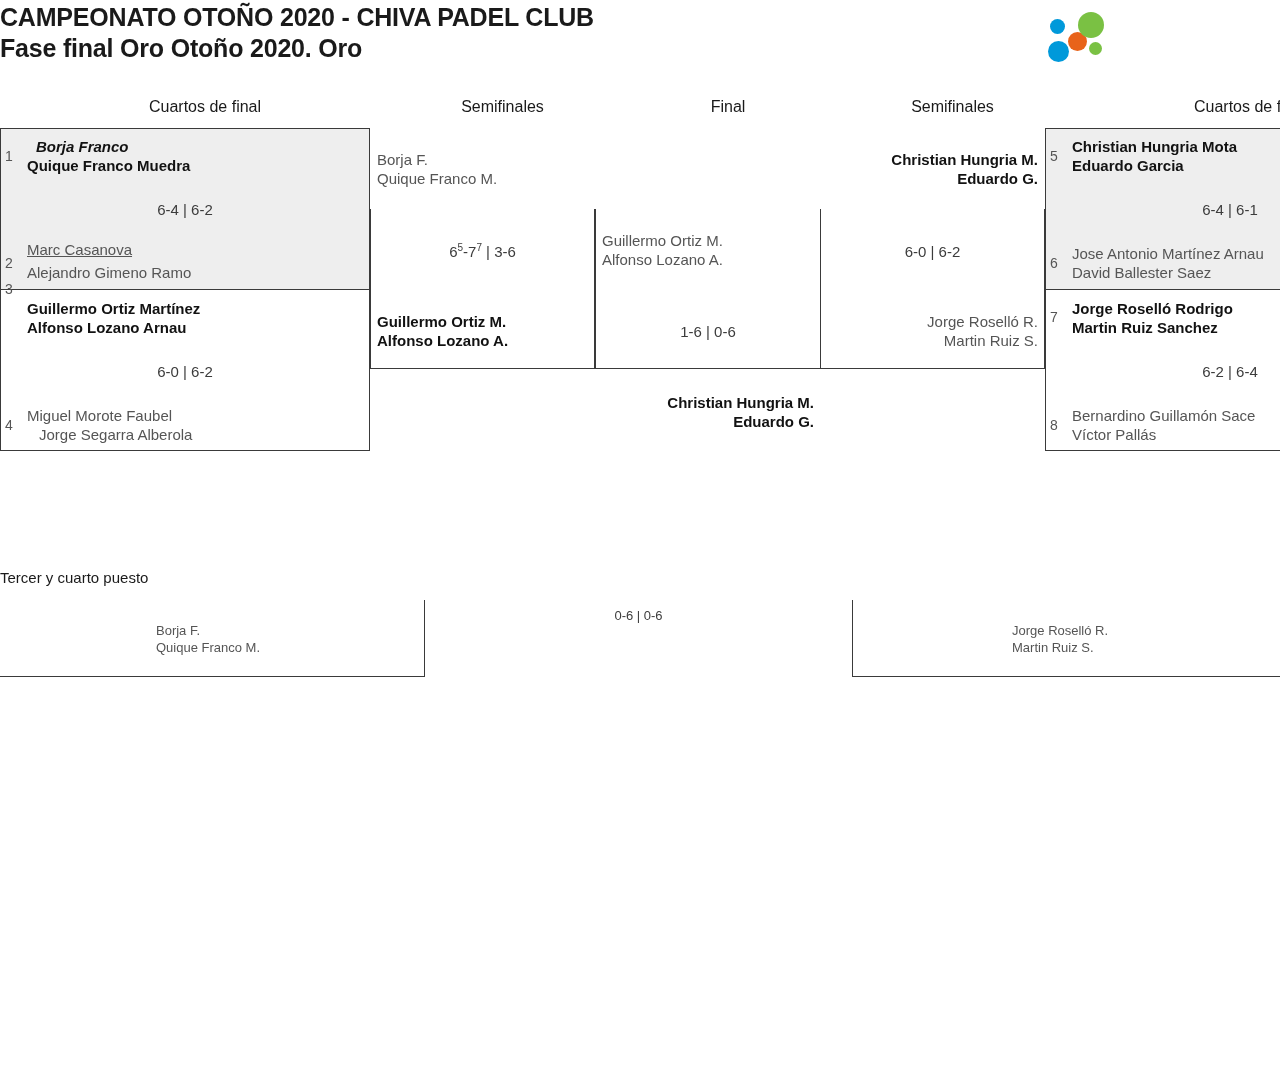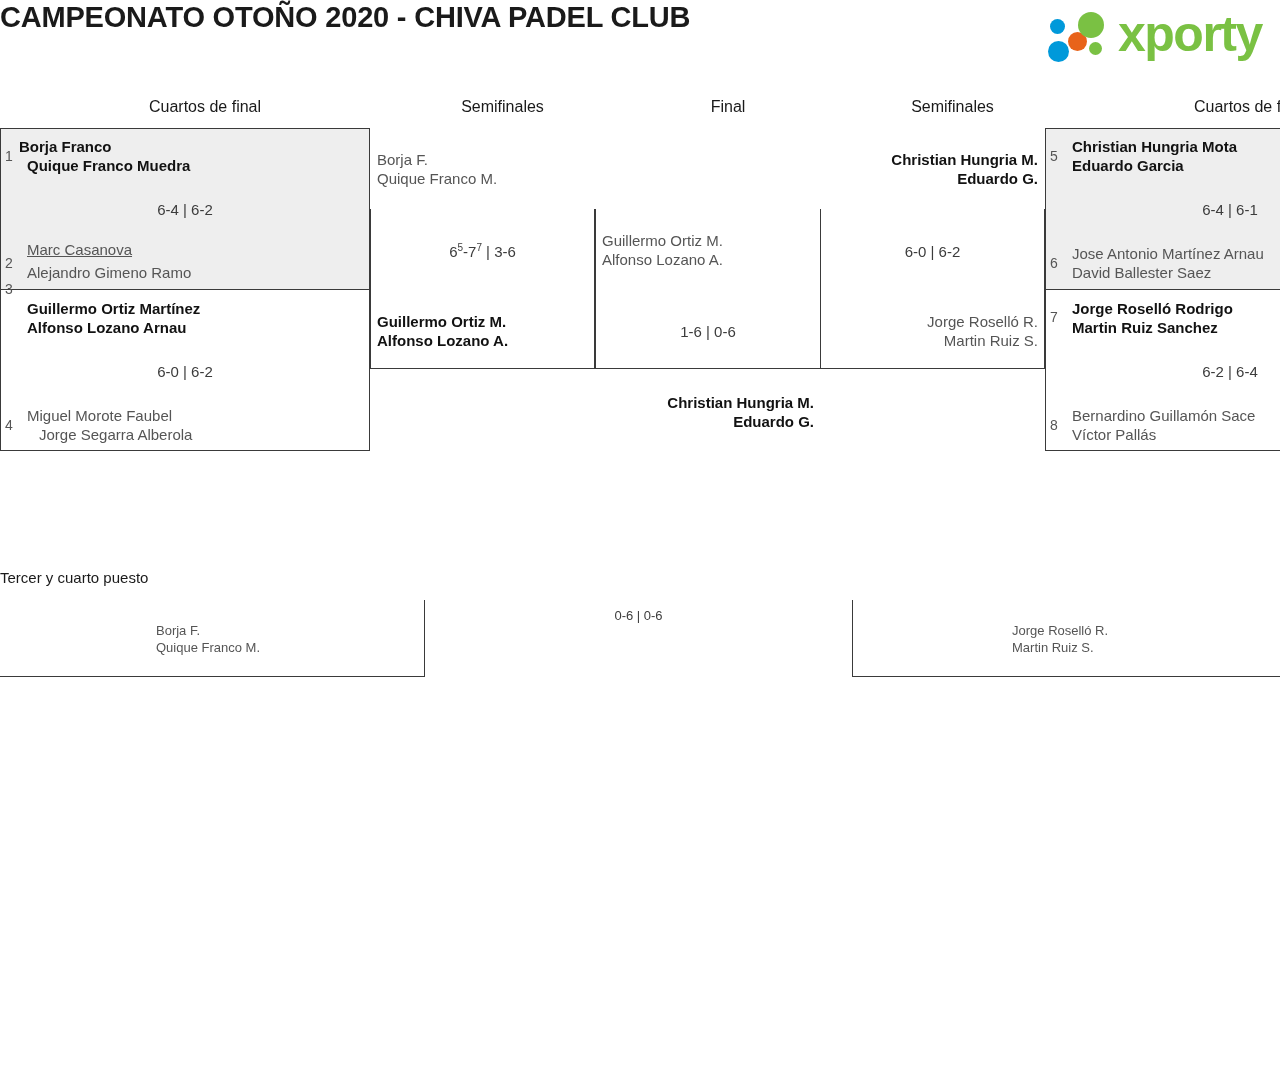--- a/index.html
+++ b/index.html
@@ -22,21 +22,21 @@
     position: absolute;
     left: 0; top: 0;
     width: 1280px; height: 84px;
   }
   #title-block {
     position: absolute;
     left: 0; top: 2px;
     width: 900px;
   }
   .title-line {
-    font-size: 29px;
+    font-size: 25px;
     font-weight: bold;
     color: #1a1a1a;
     line-height: 31px;
     letter-spacing: -0.2px;
     white-space: nowrap;
   }
 
   
   #logo {
     position: absolute;
@@ -163,44 +163,44 @@
     color: #3c3c3c;
     white-space: nowrap;
   }
 </style>
 </head>
 <body>
 
 <div id="header" data-name="page-header">
   <div id="title-block" data-name="title-block">
     <div class="title-line" data-name="tournament-title">CAMPEONATO OTOÑO 2020 - CHIVA PADEL CLUB</div>
+    <div class="title-line" data-name="phase-subtitle">Fase final Oro Otoño 2020. Oro</div>
   </div>
 
   <div id="logo" data-name="xporty-logo">
     <div id="logo-dots" data-name="logo-dots-icon">
       <span class="dot d1" data-name="logo-dot-blue-small"></span>
       <span class="dot d2" data-name="logo-dot-orange"></span>
       <span class="dot d3" data-name="logo-dot-blue-large"></span>
       <span class="dot d4" data-name="logo-dot-green-large"></span>
       <span class="dot d5" data-name="logo-dot-green-small"></span>
     </div>
-    <div id="logo-word" data-name="logo-wordmark">xporty</div>
   </div>
 </div>
 
 <div class="round-header" style="left:0px; width:370px;" data-name="round-header-qf-left">Cuartos de final</div>
 <div class="round-header" style="left:370px; width:225px;" data-name="round-header-sf-left">Semifinales</div>
 <div class="round-header" style="left:595px; width:226px;" data-name="round-header-final">Final</div>
 <div class="round-header" style="left:820px; width:225px;" data-name="round-header-sf-right">Semifinales</div>
 <div class="round-header" style="left:1045px; width:370px;" data-name="round-header-qf-right">Cuartos de final</div>
 
 <div class="match-box box-qf shaded" style="left:0px; top:128px; width:370px; height:162px;" data-name="match-box-qf-left-1">
 </div>
 <div class="seed" style="left:0px;   top:147px;" data-name="seed-number-1">1</div>
-<div class="team winner" style="left:19px; top:137px;" data-name="team-qf-left-1-top-p1">Borja Franco</div>
+<div class="team winner" style="left:36px; top:137px;font-style:italic;" data-name="team-qf-left-1-top-p1">Borja Franco</div>
 <div class="team winner" style="left:27px; top:156px;" data-name="team-qf-left-1-top-p2">Quique Franco Muedra</div>
 <div class="score" style="left:27px; top:200px; width:316px; text-align:center;" data-name="score-qf-left-1">6-4 | 6-2</div>
 <div class="seed" style="left:0px;   top:254px;" data-name="seed-number-2">2</div>
 <div class="team loser" style="left:27px; top:240px;text-decoration:underline;" data-name="team-qf-left-1-bottom-p1">Marc Casanova</div>
 <div class="team loser" style="left:27px; top:263px;" data-name="team-qf-left-1-bottom-p2">Alejandro Gimeno Ramo</div>
 
 <div class="match-box box-qf" style="left:0px; top:289px; width:370px; height:162px;" data-name="match-box-qf-left-2">
 </div>
 <div class="seed" style="left:0px;   top:280px;" data-name="seed-number-3">3</div>
 <div class="team winner" style="left:27px; top:299px;" data-name="team-qf-left-2-top-p1">Guillermo Ortiz Martínez</div>

